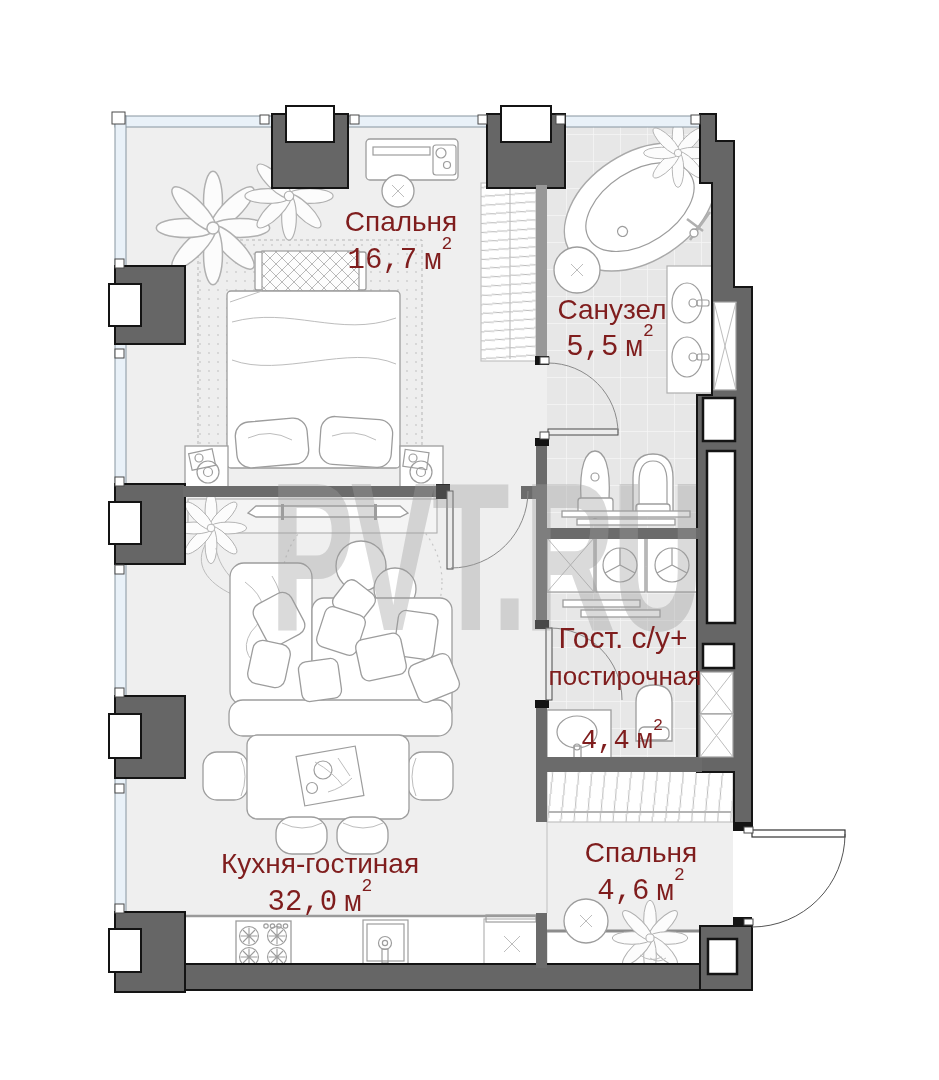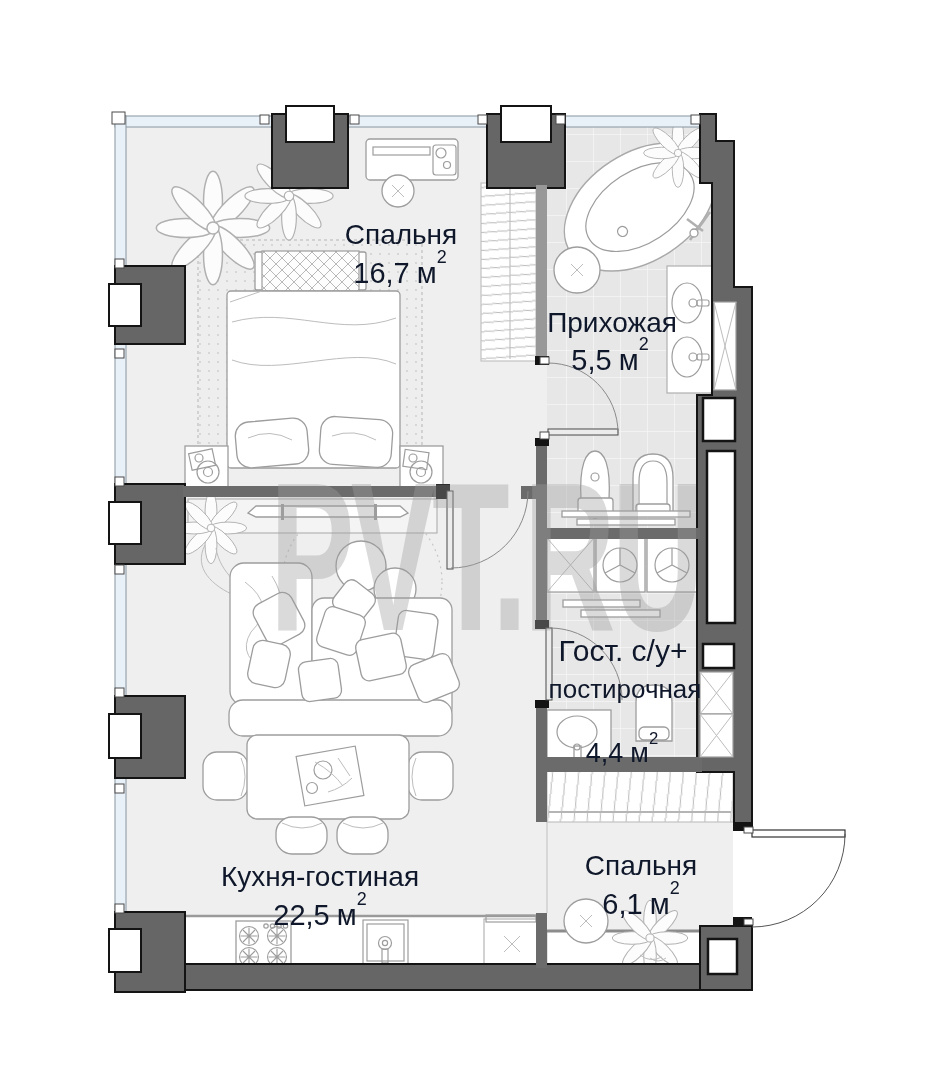--- a/index.html
+++ b/index.html
@@ -15,24 +15,24 @@
   .graybar{fill:#989898;stroke:none;}
   .cap{fill:#141414;stroke:none;}
   .notch{fill:#ffffff;stroke:#141414;stroke-width:2;}
   .shaft{fill:#ffffff;stroke:#141414;stroke-width:2.5;}
   .xbox{fill:#ffffff;stroke:#9d9d9d;stroke-width:1.2;}
   .win{fill:#e9f1f8;stroke:#8795a0;stroke-width:1;}
   .tab{fill:#ffffff;stroke:#4a4a4a;stroke-width:1;}
   .leaf{fill:#ececec;stroke:#4a4a4a;stroke-width:1;}
   .arc{fill:none;stroke:#8a8a8a;stroke-width:1;}
   
-  .lbl{position:absolute;z-index:3;transform:translate(-50%,-50%);color:#0f172a;
-       white-space:nowrap;text-align:center;margin-top:13px;}
+  .lbl{position:absolute;z-index:3;transform:translate(-50%,-50%);color:#7f1d1d;
+       white-space:nowrap;text-align:center;}
   .lbl.name{font-size:28px;}
-  .lbl.area{font-size:29px;}
+  .lbl.area{font-size:29px;font-family:Liberation Mono, monospace;}
   .lbl .u{margin-left:7px;}
   .lbl sup{font-size:0.62em;position:relative;top:-0.5em;}
   #watermark{position:absolute;z-index:2;left:485px;top:557px;
      transform:translate(-50%,-50%) scale(0.60,1);font-size:212px;font-weight:700;
      letter-spacing:-6px;color:rgba(158,158,158,0.38);white-space:nowrap;}
 </style>
 </head>
 <body>
 
 <div id="stage">
@@ -371,26 +371,26 @@
       <rect x="744" y="919" width="9" height="6" class="tab"></rect>
     </g>
   </g>
 </svg>
 
 <div id="watermark">PVT.RU</div>
 
 <div class="lbl name" style="left:401px;top:222px">Спальня</div>
 <div class="lbl area" style="left:400px;top:260px"><span>16,7</span><span class="u">м</span><sup>2</sup></div>
 
-<div class="lbl name" style="left:612px;top:310px">Прихожая</div>
+<div class="lbl name" style="left:612px;top:310px">Санузел</div>
 <div class="lbl area" style="left:610px;top:347px"><span>5,5</span><span class="u">м</span><sup>2</sup></div>
 
 <div class="lbl name" style="left:623px;top:638px;font-size:30px">Гост. с/у+</div>
 <div class="lbl name" style="left:625px;top:676px;font-size:26px">постирочная</div>
 <div class="lbl area" style="left:622px;top:740px;font-size:27px"><span>4,4</span><span class="u">м</span><sup>2</sup></div>
 
 <div class="lbl name" style="left:320px;top:864px">Кухня-гостиная</div>
-<div class="lbl area" style="left:320px;top:902px"><span>22,5</span><span class="u">м</span><sup>2</sup></div>
+<div class="lbl area" style="left:320px;top:902px"><span>32,0</span><span class="u">м</span><sup>2</sup></div>
 
 <div class="lbl name" style="left:641px;top:853px">Спальня</div>
-<div class="lbl area" style="left:641px;top:891px"><span>6,1</span><span class="u">м</span><sup>2</sup></div>
+<div class="lbl area" style="left:641px;top:891px"><span>4,6</span><span class="u">м</span><sup>2</sup></div>
 
 </div>
 
 </body></html>

